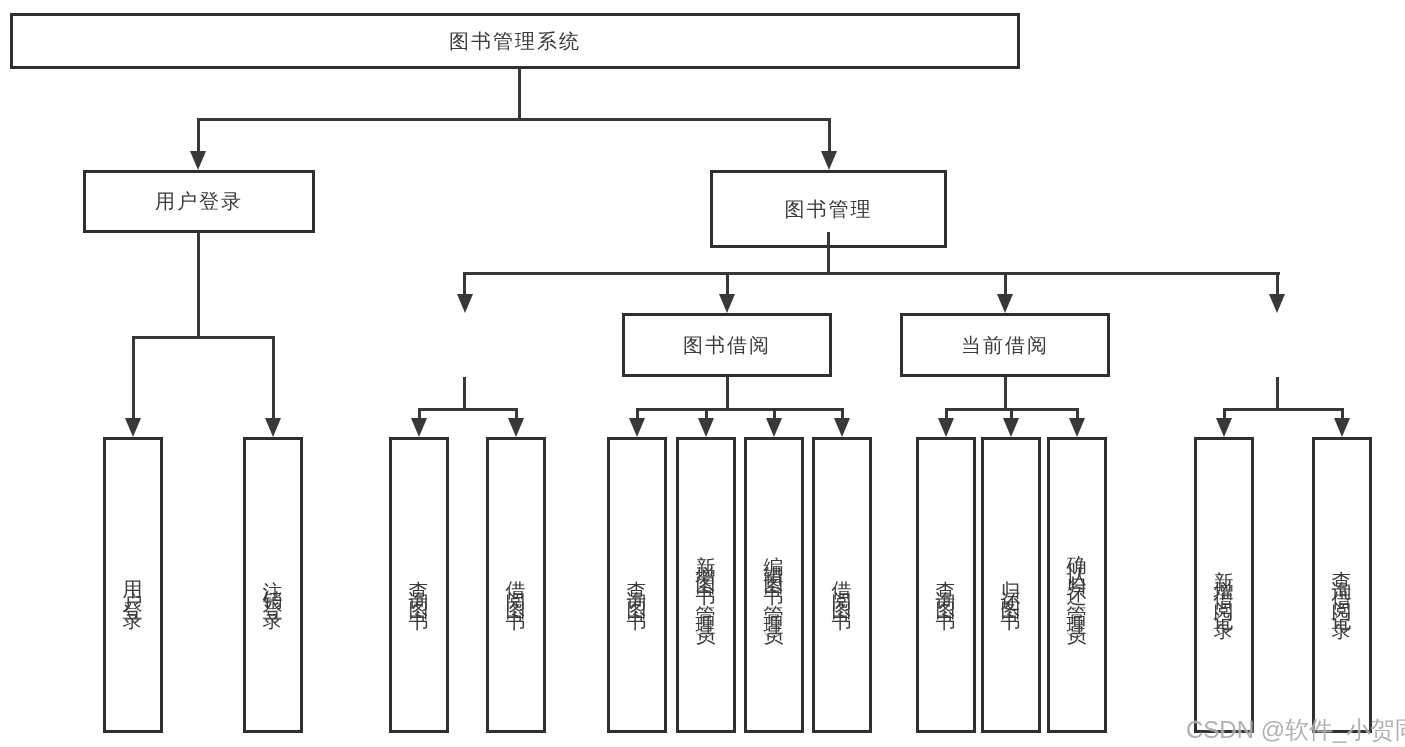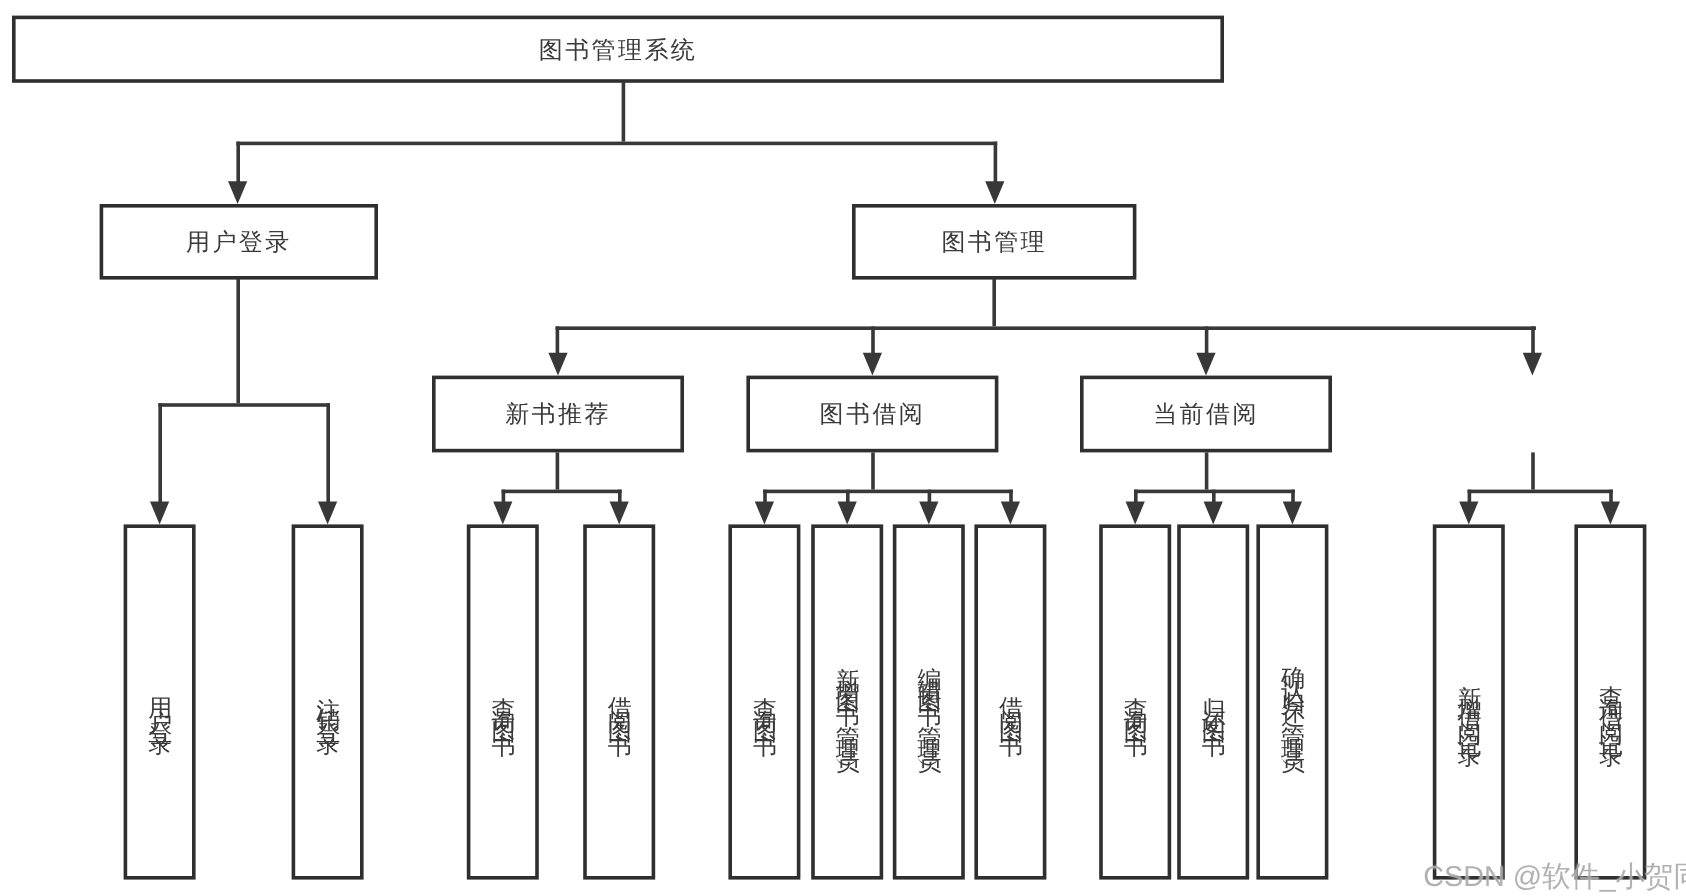--- a/index.html
+++ b/index.html
@@ -29,23 +29,22 @@
   }
 </style>
 </head>
 <body>
 
 <div class="canvas">
 
   <div class="node" style="left:10px;top:13px;width:1010px;height:56px">图书管理系统</div>
 
   <div class="node" style="left:83px;top:170px;width:232px;height:63px">用户登录</div>
-  <div class="node" style="left:710px;top:170px;width:237px;height:63px">图书管理</div>
+  <div class="node" style="left:710px;top:170px;width:237px;height:78px">图书管理</div>
 
-  <div class="node" style="left:360px;top:313px;width:210px;height:64px">新书推荐</div>
   <div class="node" style="left:900px;top:313px;width:210px;height:64px">当前借阅</div>
   <div class="node" style="left:622px;top:313px;width:210px;height:64px">图书借阅</div>
 
   <div class="node vnode" style="left:103px;top:437px;width:60px;height:296px">用户登录</div>
   <div class="node vnode" style="left:243px;top:437px;width:60px;height:296px">注销登录</div>
 
   <div class="node vnode" style="left:389px;top:437px;width:60px;height:296px">查询图书</div>
   <div class="node vnode" style="left:486px;top:437px;width:60px;height:296px">借阅图书</div>
 
   <div class="node vnode" style="left:607px;top:437px;width:60px;height:296px">查询图书</div>

